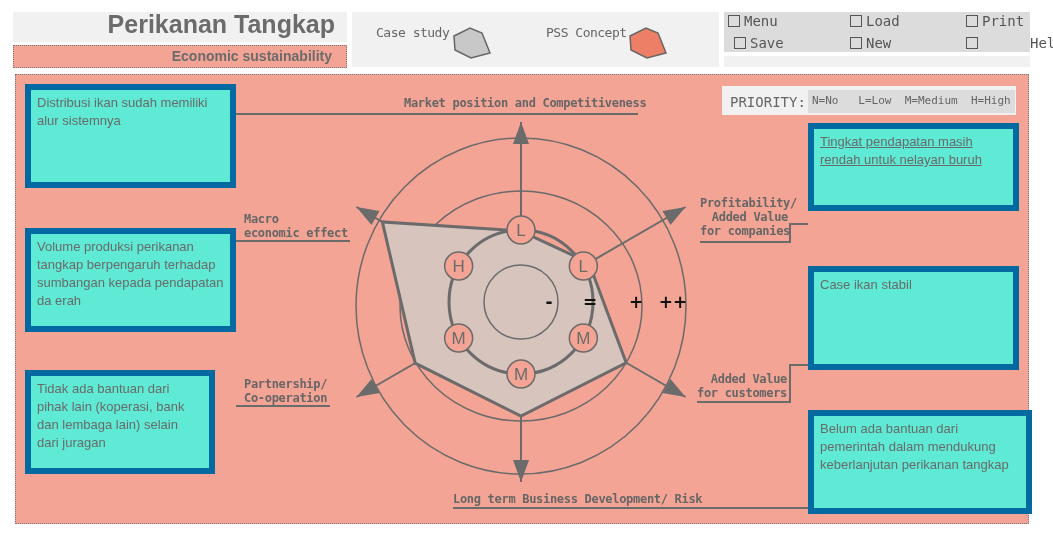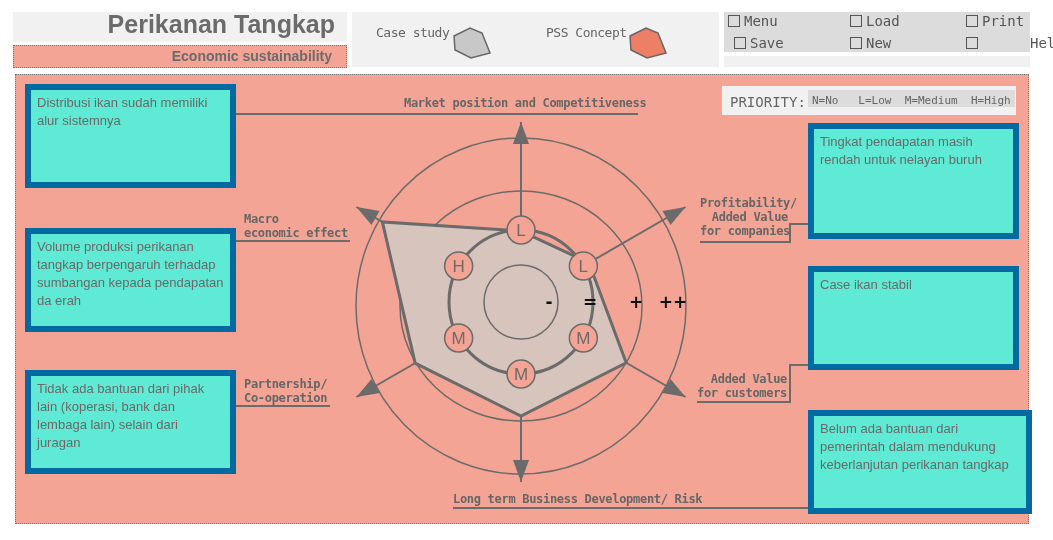--- a/index.html
+++ b/index.html
@@ -11,21 +11,21 @@
   .subtitle-text { position:absolute; right:14px; top:2px; font-family:"Liberation Sans", sans-serif; font-weight:bold; font-size:14px; color:#6b6b6b; }
   .legend-box { left:352px; top:12px; width:367px; height:55px; background:#f1f1f1; }
   .legend-label { position:absolute; top:13px; font-size:13px; color:#666; font-family:"DejaVu Sans Mono", monospace; letter-spacing:-0.5px; }
   .menu-box { left:724px; top:12px; width:306px; height:40px; background:#dcdcdc; }
   .menu-strip { left:724px; top:56px; width:306px; height:11px; background:#f1f1f1; }
   .menu-item { position:absolute; display:flex; align-items:center; font-size:14px; color:#555; cursor:pointer; }
   .menu-item .cb { width:10px; height:10px; border:1.5px solid #555; margin-right:4px; background:transparent; }
   .main-panel { left:15px; top:74px; width:1012px; height:448px; background:#f4a494; border:1px dotted #777; }
   .priority-box { left:722px; top:86px; width:294px; height:29px; background:#f1f1f1; }
   .priority-label { position:absolute; left:8px; top:8px; font-size:14px; color:#666; letter-spacing:0px; }
-  .priority-legend { position:absolute; left:86px; top:4px; height:17px; padding:0 4px; background:#dcdcdc; font-size:11px; color:#666; line-height:21px; white-space:pre; }
+  .priority-legend { position:absolute; left:86px; top:4px; height:23px; padding:0 4px; background:#dcdcdc; font-size:11px; color:#666; line-height:21px; white-space:pre; }
   .note { position:absolute; background:#5eead4; border:6px solid #0369a1; box-sizing:border-box; padding:4px 6px; font-family:"Liberation Sans", sans-serif; font-size:13px; line-height:18px; color:#6a6a6a; }
   .axis-label { position:absolute; font-family:"DejaVu Sans Mono", monospace; font-size:12px; color:#666; line-height:14px; white-space:nowrap; font-weight:bold; letter-spacing:-0.3px; }
   svg { position:absolute; left:0; top:0; }
 </style>
 </head>
 <body>
 
 <div class="abs title-box">
   <span class="title-text">Perikanan Tangkap</span>
 </div>
@@ -128,22 +128,22 @@
   <g id="scale">
       <text x="549" y="308" text-anchor="middle" font-family="DejaVu Sans, sans-serif" font-weight="bold" font-size="17" fill="#111">-</text>
       <text x="590" y="308" text-anchor="middle" font-family="DejaVu Sans, sans-serif" font-weight="bold" font-size="17" fill="#111">=</text>
       <text x="636" y="308" text-anchor="middle" font-family="DejaVu Sans, sans-serif" font-weight="bold" font-size="17" fill="#111">+</text>
       <text x="673" y="308" text-anchor="middle" font-family="DejaVu Sans, sans-serif" font-weight="bold" font-size="17" fill="#111">++</text>
     </g>
 </svg>
 
 <div class="note" style="left:25px; top:84px; width:211px; height:104px;">Distribusi ikan sudah memiliki alur sistemnya</div>
 <div class="note" style="left:25px; top:228px; width:211px; height:104px;">Volume produksi perikanan tangkap berpengaruh terhadap sumbangan kepada pendapatan da erah</div>
-<div class="note" style="left:25px; top:370px; width:211px; height:104px;">Tidak ada bantuan dari pihak lain (koperasi, bank dan lembaga lain) selain dari juragan</div>
-<div class="note" style="left:808px; top:123px; width:211px; height:116px;">Tingkat pendapatan masih rendah untuk nelayan buruh</div>
+<div class="note" style="left:25px; top:370px; width:190px; height:104px;">Tidak ada bantuan dari pihak lain (koperasi, bank dan lembaga lain) selain dari juragan</div>
+<div class="note" style="left:808px; top:123px; width:211px; height:88px;text-decoration:underline;">Tingkat pendapatan masih rendah untuk nelayan buruh</div>
 <div class="note" style="left:808px; top:266px; width:211px; height:104px;">Case ikan stabil</div>
 <div class="note" style="left:808px; top:410px; width:224px; height:104px;">Belum ada bantuan dari pemerintah dalam mendukung keberlanjutan perikanan tangkap</div>
 
 <div class="axis-label" style="left:404px; top:96px;">Market position and Competitiveness</div>
 <div class="axis-label" style="left:700px; top:196px; text-align:right; width:88px;">
   <div>Profitability/</div>
   <div>Added Value</div>
   <div>for companies</div>
 </div>
 <div class="axis-label" style="left:697px; top:372px; text-align:right; width:90px;">

